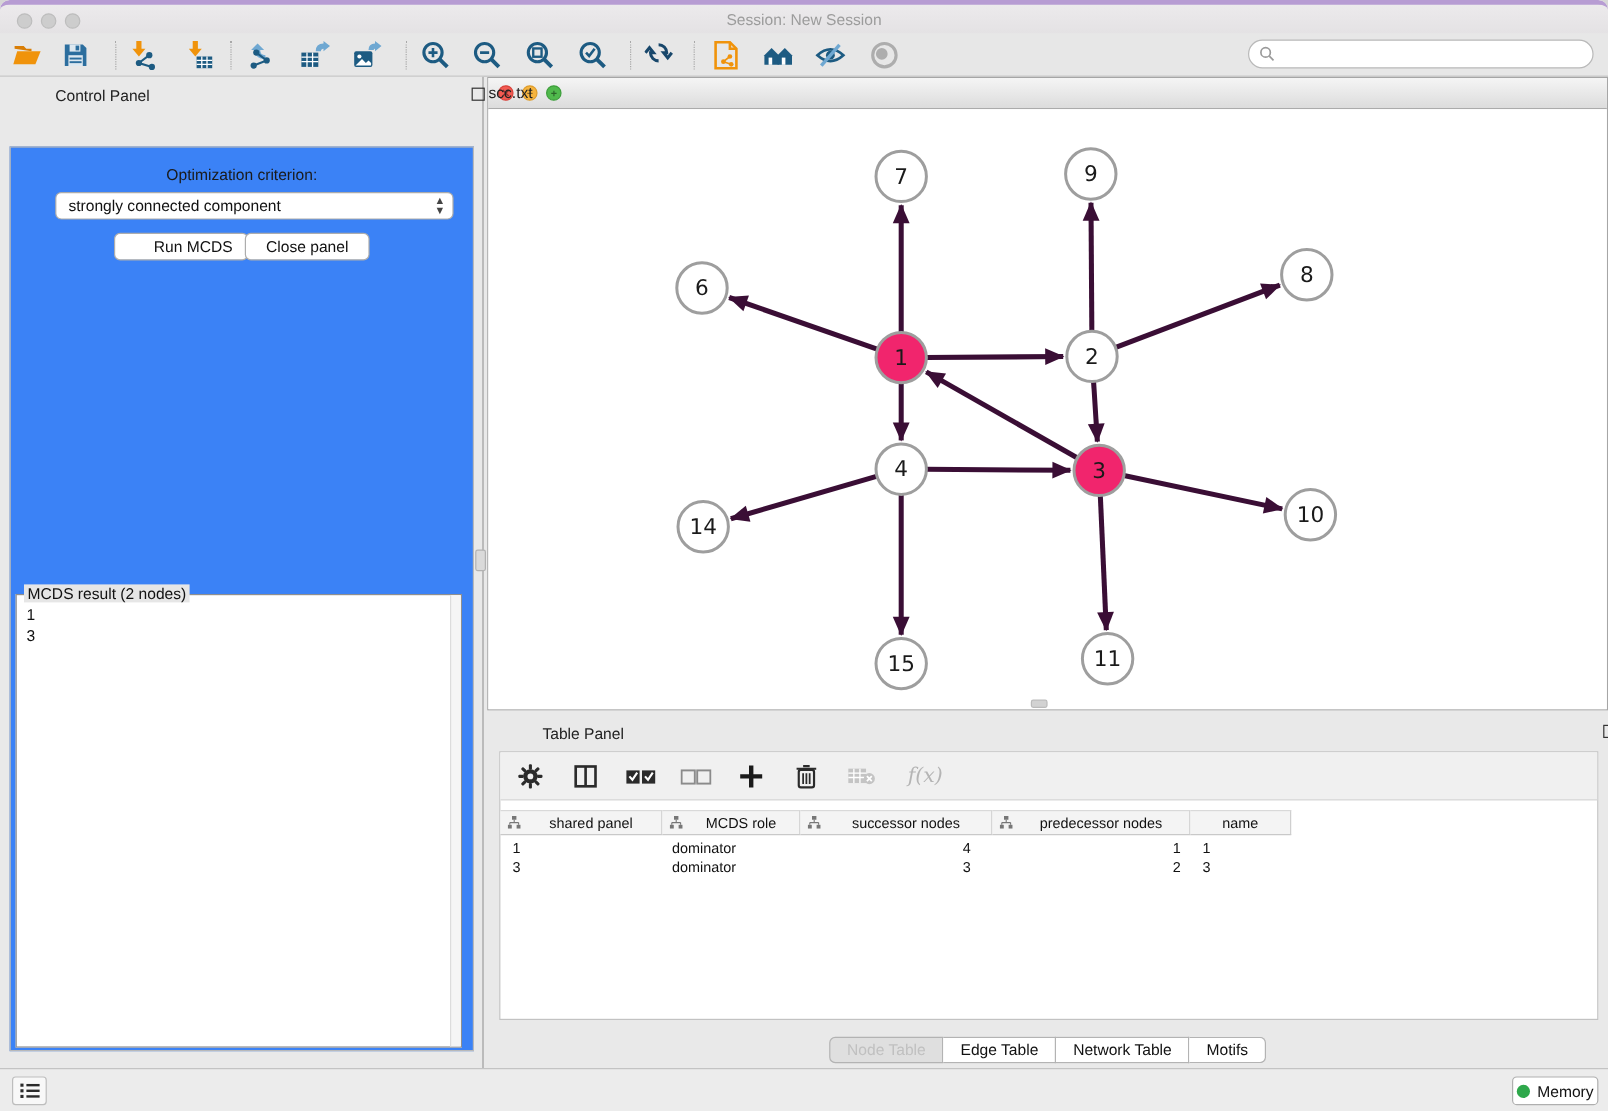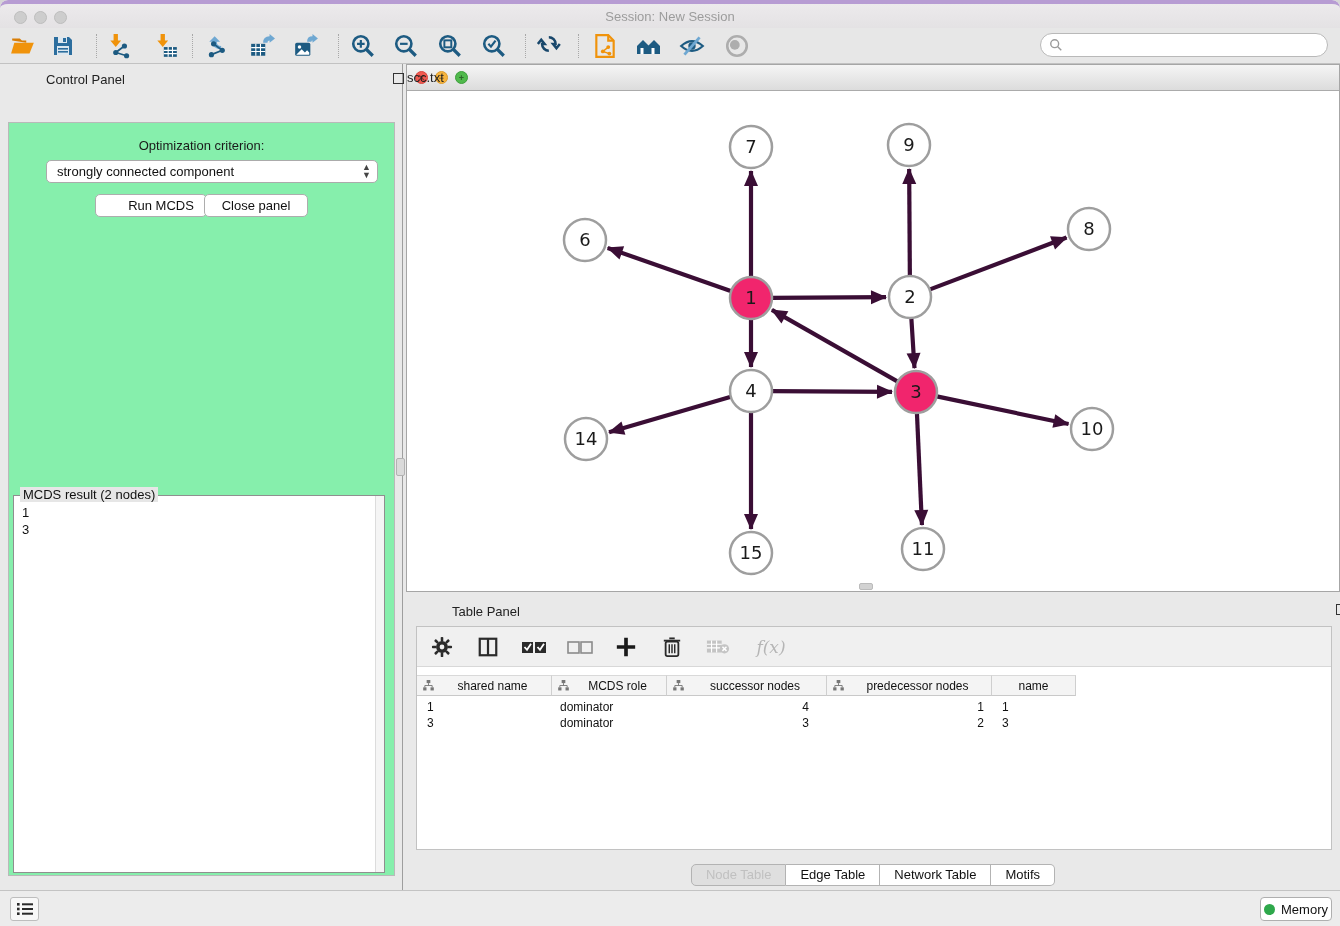--- a/index.html
+++ b/index.html
@@ -23,21 +23,21 @@
   .control-panel { position:absolute; left:0; top:64px; width:403px; height:826px; background:#E9E9E9; border-right:1px solid #9E9E9E; }
   .panel-head { position:relative; height:30px;margin-left:32px; }
   .panel-head .ph-title { position:absolute; left:14px; top:8px; font-size:13px; color:#222; }
   .float-box { position:absolute; top:9px; width:11px; height:11px; border:1.5px solid #333; background:transparent; }
   .close-x { position:absolute; top:6px; font-size:14px; font-weight:bold; color:#222; }
   .seg-row { position:absolute; left:0; width:100%; display:flex; justify-content:center; }
   .seg { height:22px; line-height:20px; font-size:13px; background:#fff; border:1px solid #B3B3B3; border-left:none; padding:0 14px; color:#111; text-align:center; }
   .seg.first { border-left:1px solid #B3B3B3; border-radius:5px 0 0 5px; }
   .seg.last { border-radius:0 5px 5px 0; }
   .seg.disabled { background:#DFDFDF; color:#C0C0C0; }
-  .cp-content { position:absolute; left:8px; top:58px; width:387px; height:754px; background:#86efac; border:1px solid #B9B9B9; }
+  .cp-content { position:absolute; left:8px; top:58px; width:387px; height:754px; background:#3b82f6; border:1px solid #B9B9B9; }
   .opt-label { position:absolute; left:0; width:100%; top:15px; text-align:center; font-size:13px; color:#1a1a1a; }
   .combo { position:absolute; left:37px; top:37px; width:332px; height:23px; background:#fff; border:1px solid #ABABAB; border-radius:5px; font-size:13px; line-height:21px; padding-left:10px; color:#111; }
   .combo .stepper { position:absolute; right:6px; top:2px; display:flex; flex-direction:column; align-items:center; line-height:8px; font-size:9px; color:#444; }
   .btn { position:absolute; height:23px; background:#fff; border:1px solid #ADADAD; border-radius:5px; font-size:13px; text-align:center; line-height:21px; color:#111; }
   .fieldset { position:absolute; left:4px; top:372px; width:372px; height:378px; border:1px solid #8F8F8F; background:#fff; }
   .fieldset .legend { position:absolute; left:6px; top:-9px; background:#E6E6E6; padding:0 3px; font-size:13px; color:#111; }
   .fieldset .items { position:absolute; left:0; top:2px; right:10px; bottom:0; padding:6px 0 0 8px; font-size:13px; line-height:17px; color:#111; }
   .fieldset .scrolltrack { position:absolute; right:0; top:0; bottom:0; width:9px; background:#F5F5F5; border-left:1px solid #DCDCDC; }
   .split-knob { position:absolute; left:396px; top:458px; width:9px; height:18px; background:#DADADA; border:1px solid #B2B2B2; border-radius:2px; z-index:5; }
 
@@ -402,21 +402,21 @@
         </span>
       </div>
       <div class="thead">
         <div class="th" style="width:135px">
           <svg class="treeicon" width="11" height="11" viewBox="0 0 12 12">
               <rect x="4" y="0" width="4" height="3.4" fill="#777"></rect>
               <path d="M6 3.4 V6 M2 6 h8 M2 6 v2 M10 6 v2" stroke="#777" stroke-width="1" fill="none"></path>
               <rect x="0.2" y="8" width="3.6" height="3.4" fill="#777"></rect>
               <rect x="8.2" y="8" width="3.6" height="3.4" fill="#777"></rect>
             </svg>
-          <span class="thlabel">shared name</span>
+          <span class="thlabel">shared panel</span>
         </div>
         <div class="th" style="width:115px">
           <svg class="treeicon" width="11" height="11" viewBox="0 0 12 12">
               <rect x="4" y="0" width="4" height="3.4" fill="#777"></rect>
               <path d="M6 3.4 V6 M2 6 h8 M2 6 v2 M10 6 v2" stroke="#777" stroke-width="1" fill="none"></path>
               <rect x="0.2" y="8" width="3.6" height="3.4" fill="#777"></rect>
               <rect x="8.2" y="8" width="3.6" height="3.4" fill="#777"></rect>
             </svg>
           <span class="thlabel">MCDS role</span>
         </div>

